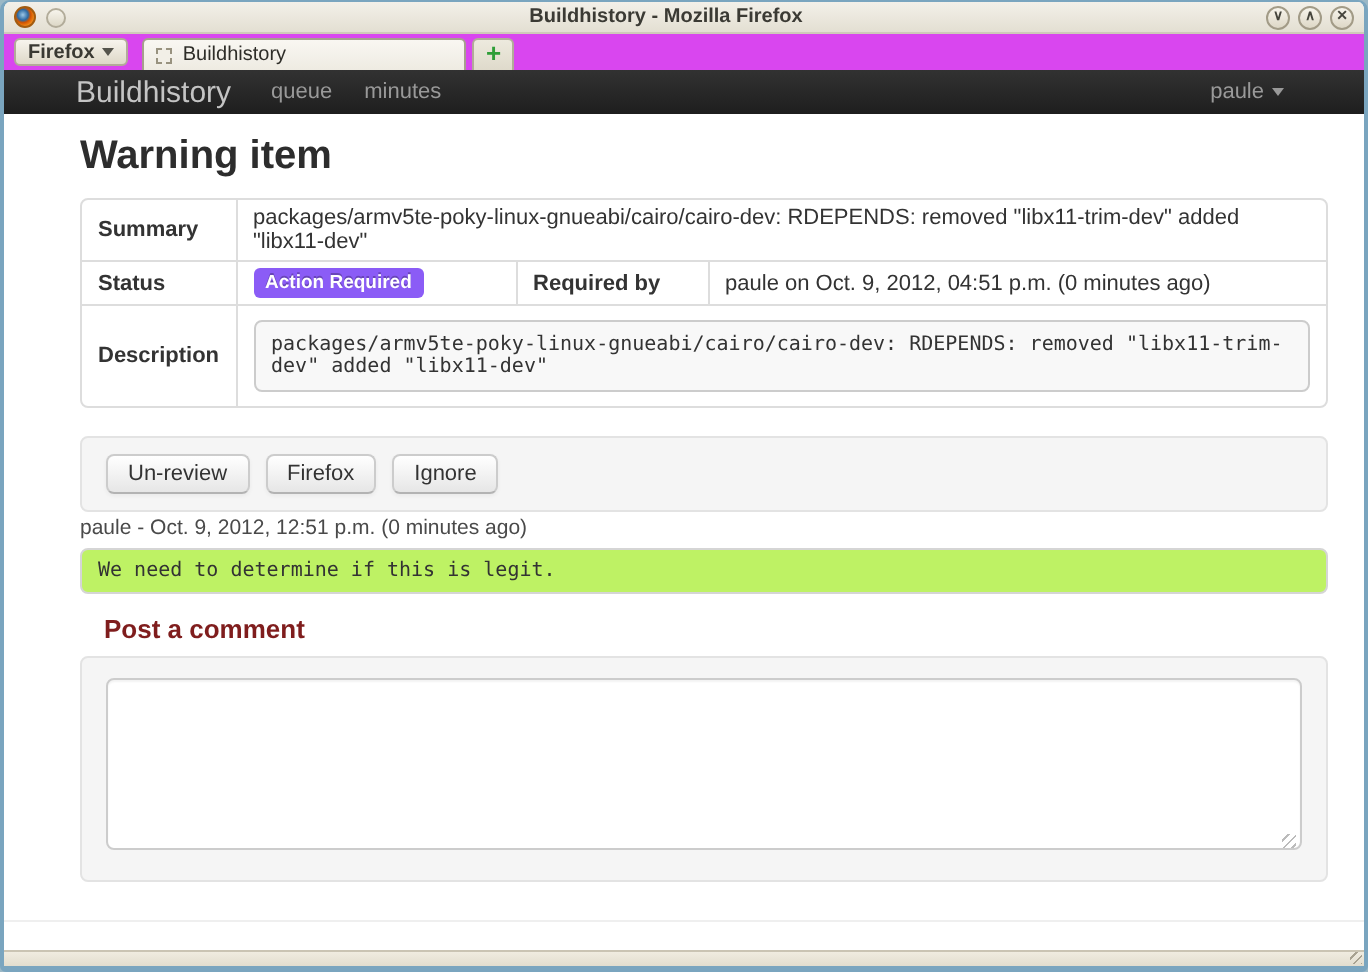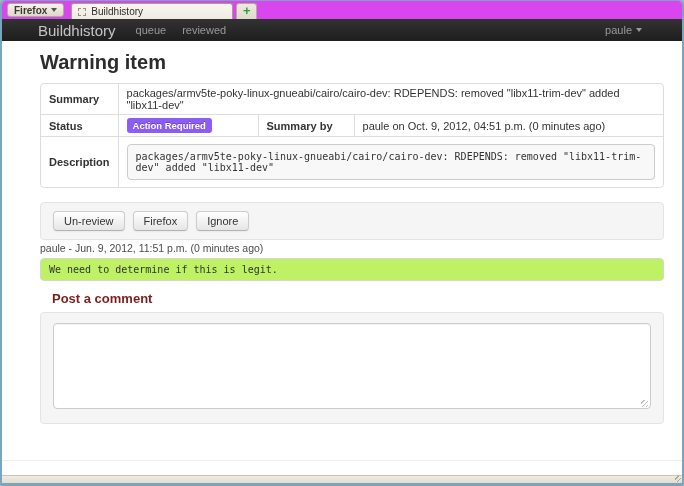--- a/index.html
+++ b/index.html
@@ -162,37 +162,47 @@
   .window-resize-grip{
     position:absolute; right:1px; bottom:1px; width:6px; height:6px;
     background:repeating-linear-gradient(135deg, transparent 0 2px, #a8a291 2px 3px);
   }
 </style>
 </head>
 <body>
 
 <div class="window">
 
+  <div class="titlebar">
+    <span class="firefox-logo"></span>
+    <span class="win-menu-circle"></span>
+    <span class="titlebar-title">Buildhistory - Mozilla Firefox</span>
+    <span class="win-controls">
+      <span class="win-btn">∨</span>
+      <span class="win-btn">∧</span>
+      <span class="win-btn">✕</span>
+    </span>
+  </div>
 
   <div class="tabbar">
     <div class="firefox-button">
       <span>Firefox</span>
       <span class="caret-down"></span>
     </div>
     <div class="tab">
       <span class="tab-favicon"></span>
       <span class="tab-title">Buildhistory</span>
     </div>
     <div class="new-tab-button">+</div>
   </div>
 
   <div class="navbar">
     <span class="brand">Buildhistory</span>
     <span class="nav-link">queue</span>
-    <span class="nav-link">reviewed</span>
+    <span class="nav-link">minutes</span>
     <span class="nav-user">
       <span>paule</span>
       <span class="caret-down-sm"></span>
     </span>
   </div>
 
   <div class="viewport">
     <div class="page">
 
       <h1 class="page-title">Warning item</h1>
@@ -201,39 +211,39 @@
         <tbody>
             <tr>
           <th class="col-label">Summary</th>
           <td colspan="3">packages/armv5te-poky-linux-gnueabi/cairo/cairo-dev: RDEPENDS: removed "libx11-trim-dev" added "libx11-dev"</td>
         </tr>
         <tr>
           <th class="col-label">Status</th>
           <td class="col-status">
             <span class="badge-important">Action Required</span>
           </td>
-          <th class="col-revlabel">Summary by</th>
+          <th class="col-revlabel">Required by</th>
           <td>paule on Oct. 9, 2012, 04:51 p.m. (0 minutes ago)</td>
         </tr>
         <tr>
           <th class="col-label">Description</th>
           <td colspan="3">
             <pre class="code-box">packages/armv5te-poky-linux-gnueabi/cairo/cairo-dev: RDEPENDS: removed "libx11-trim-dev" added "libx11-dev"</pre>
           </td>
         </tr>
       </tbody>
         </table>
 
       <div class="form-actions">
         <span class="btn">Un-review</span>
         <span class="btn">Firefox</span>
         <span class="btn">Ignore</span>
       </div>
 
-      <div class="comment-meta">paule - Jun. 9, 2012, 11:51 p.m. (0 minutes ago)</div>
+      <div class="comment-meta">paule - Oct. 9, 2012, 12:51 p.m. (0 minutes ago)</div>
       <pre class="comment-box">We need to determine if this is legit.</pre>
 
       <h3 class="post-title">Post a comment</h3>
       <div class="post-well">
         <div class="textarea-wrap">
           <textarea class="comment-textarea" style=""></textarea>
           <span class="resize-grip"></span>
         </div>
 
       </div>

